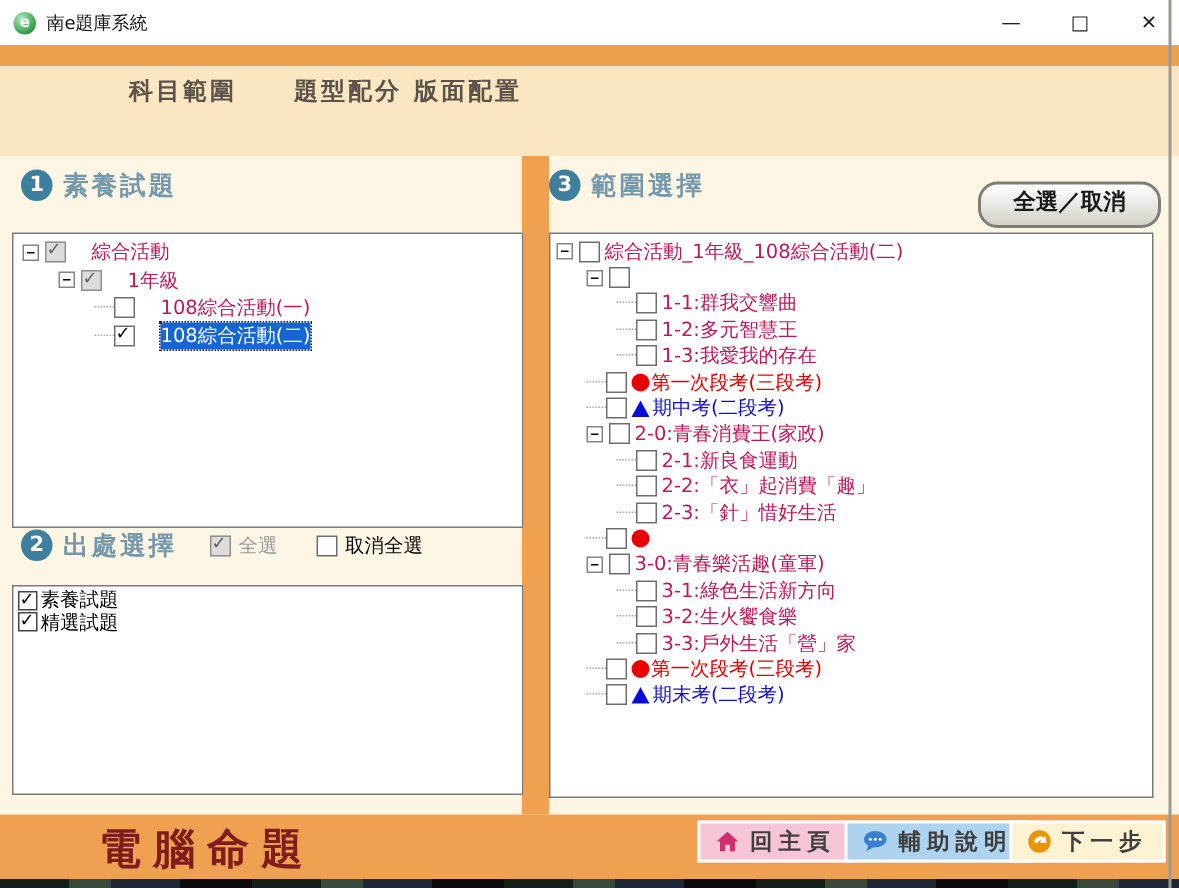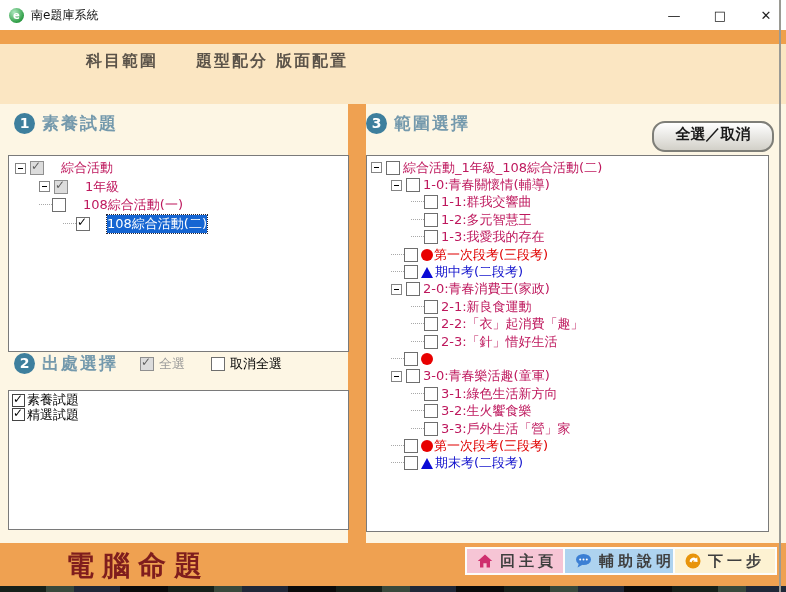--- a/index.html
+++ b/index.html
@@ -127,21 +127,21 @@
         <div class="trow" style="padding-left: 6px;">
           <span class="exp"></span>
           <span class="cb gray"></span>
           <span class="tlabel">綜合活動</span>
         </div>
         <div class="trow" style="padding-left: 30px;">
           <span class="exp"></span>
           <span class="cb gray"></span>
           <span class="tlabel">1年級</span>
         </div>
-        <div class="trow" style="padding-left: 30px;">
+        <div class="trow" style="padding-left: 54px;">
           <span class="stub"></span>
           <span class="cb"></span>
           <span class="tlabel">108綜合活動(一)</span>
         </div>
         <div class="trow" style="padding-left: 54px;">
           <span class="stub"></span>
           <span class="cb checked"></span>
           <span class="tlabel sel">108綜合活動(二)</span>
         </div>
       </div>
@@ -176,21 +176,20 @@
     <div class="toggle-btn">全選／取消</div>
     <div class="box rtree" style="left:366px;top:51px;width:401px;height:372px;padding-top:3px;">
         <div class="trow" style="padding-left: 4px;">
           <span class="exp"></span>
           <span class="cb"></span>
           <span class="tlabel">綜合活動_1年級_108綜合活動(二)</span>
         </div>
         <div class="trow" style="padding-left: 24px;">
           <span class="exp"></span>
           <span class="cb"></span>
-          <span class="tlabel">1-0:青春關懷情(輔導)</span>
         </div>
         <div class="trow" style="padding-left: 44px;">
           <span class="stub"></span>
           <span class="cb"></span>
           <span class="tlabel">1-1:群我交響曲</span>
         </div>
         <div class="trow" style="padding-left: 44px;">
           <span class="stub"></span>
           <span class="cb"></span>
           <span class="tlabel">1-2:多元智慧王</span>

